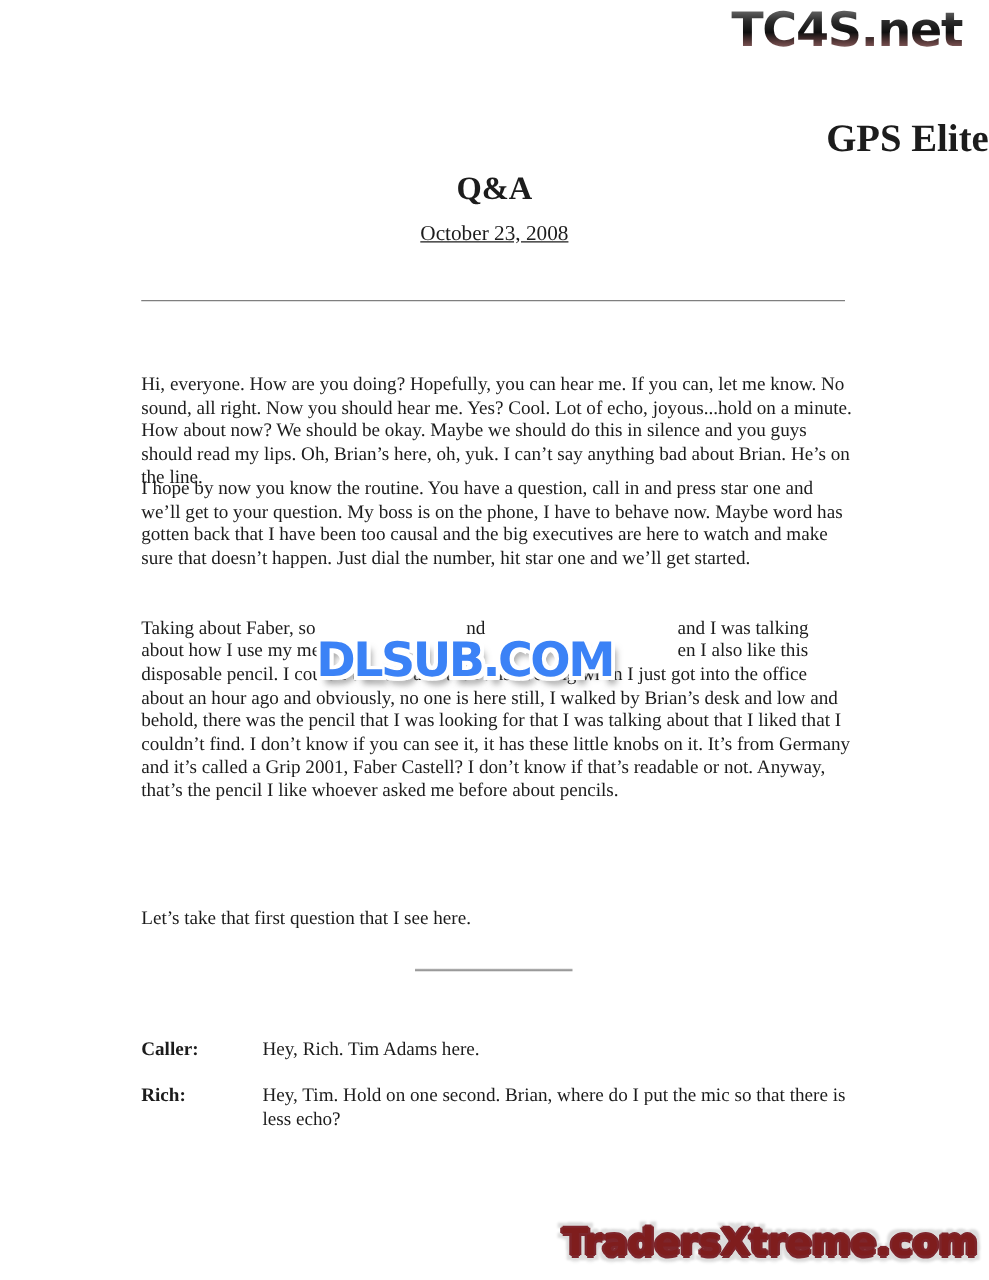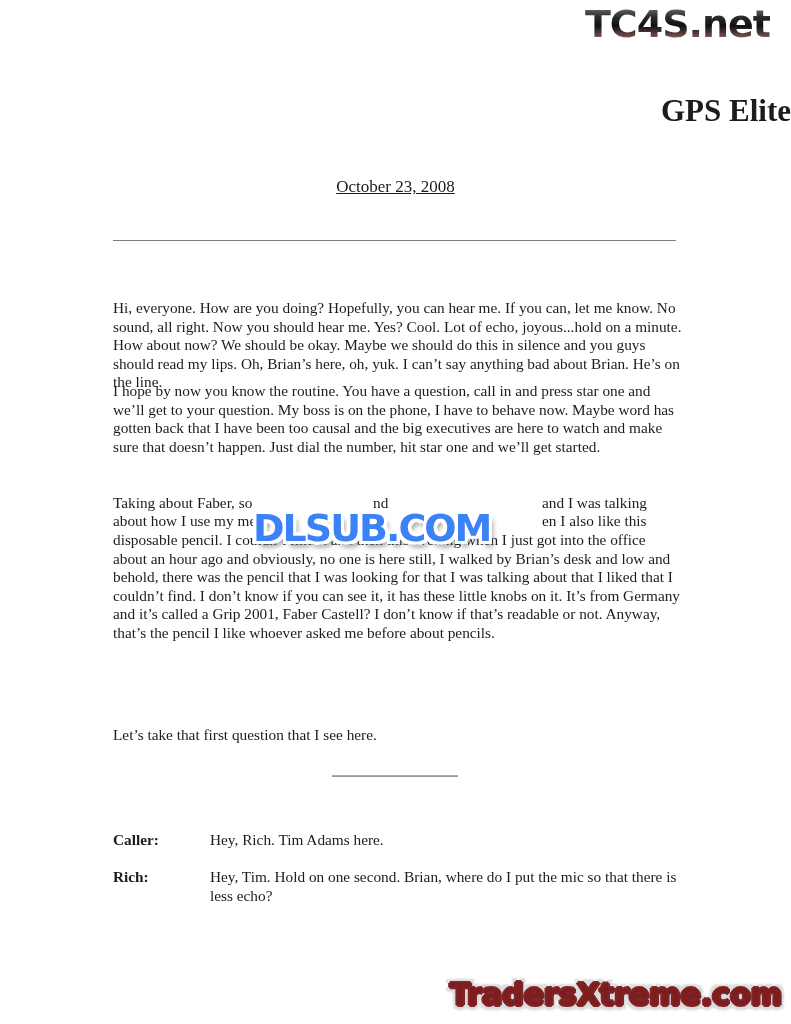--- a/index.html
+++ b/index.html
@@ -81,20 +81,21 @@
   }
 </style>
 </head>
 <body>
 
 <div class="page">
 
   <div class="header-logo">TC4S.net</div>
 
   <div class="doc-title">GPS Elite</div>
+  <div class="doc-subtitle">Q&amp;A</div>
   <div class="doc-date">October 23, 2008</div>
 
   <div class="rule-full"></div>
 
   <div class="para p1">Hi, everyone. How are you doing? Hopefully, you can hear me. If you can, let me know. No sound, all right. Now you should hear me. Yes? Cool. Lot of echo, joyous...hold on a minute. How about now? We should be okay. Maybe we should do this in silence and you guys should read my lips. Oh, Brian’s here, oh, yuk. I can’t say anything bad about Brian. He’s on the line.</div>
 
   <div class="para p2">I hope by now you know the routine. You have a question, call in and press star one and we’ll get to your question. My boss is on the phone, I have to behave now. Maybe word has gotten back that I have been too causal and the big executives are here to watch and make sure that doesn’t happen. Just dial the number, hit star one and we’ll get started.</div>
 
   <div class="p3line l1">
     <span class="frag f0">Taking about Faber, so</span>

